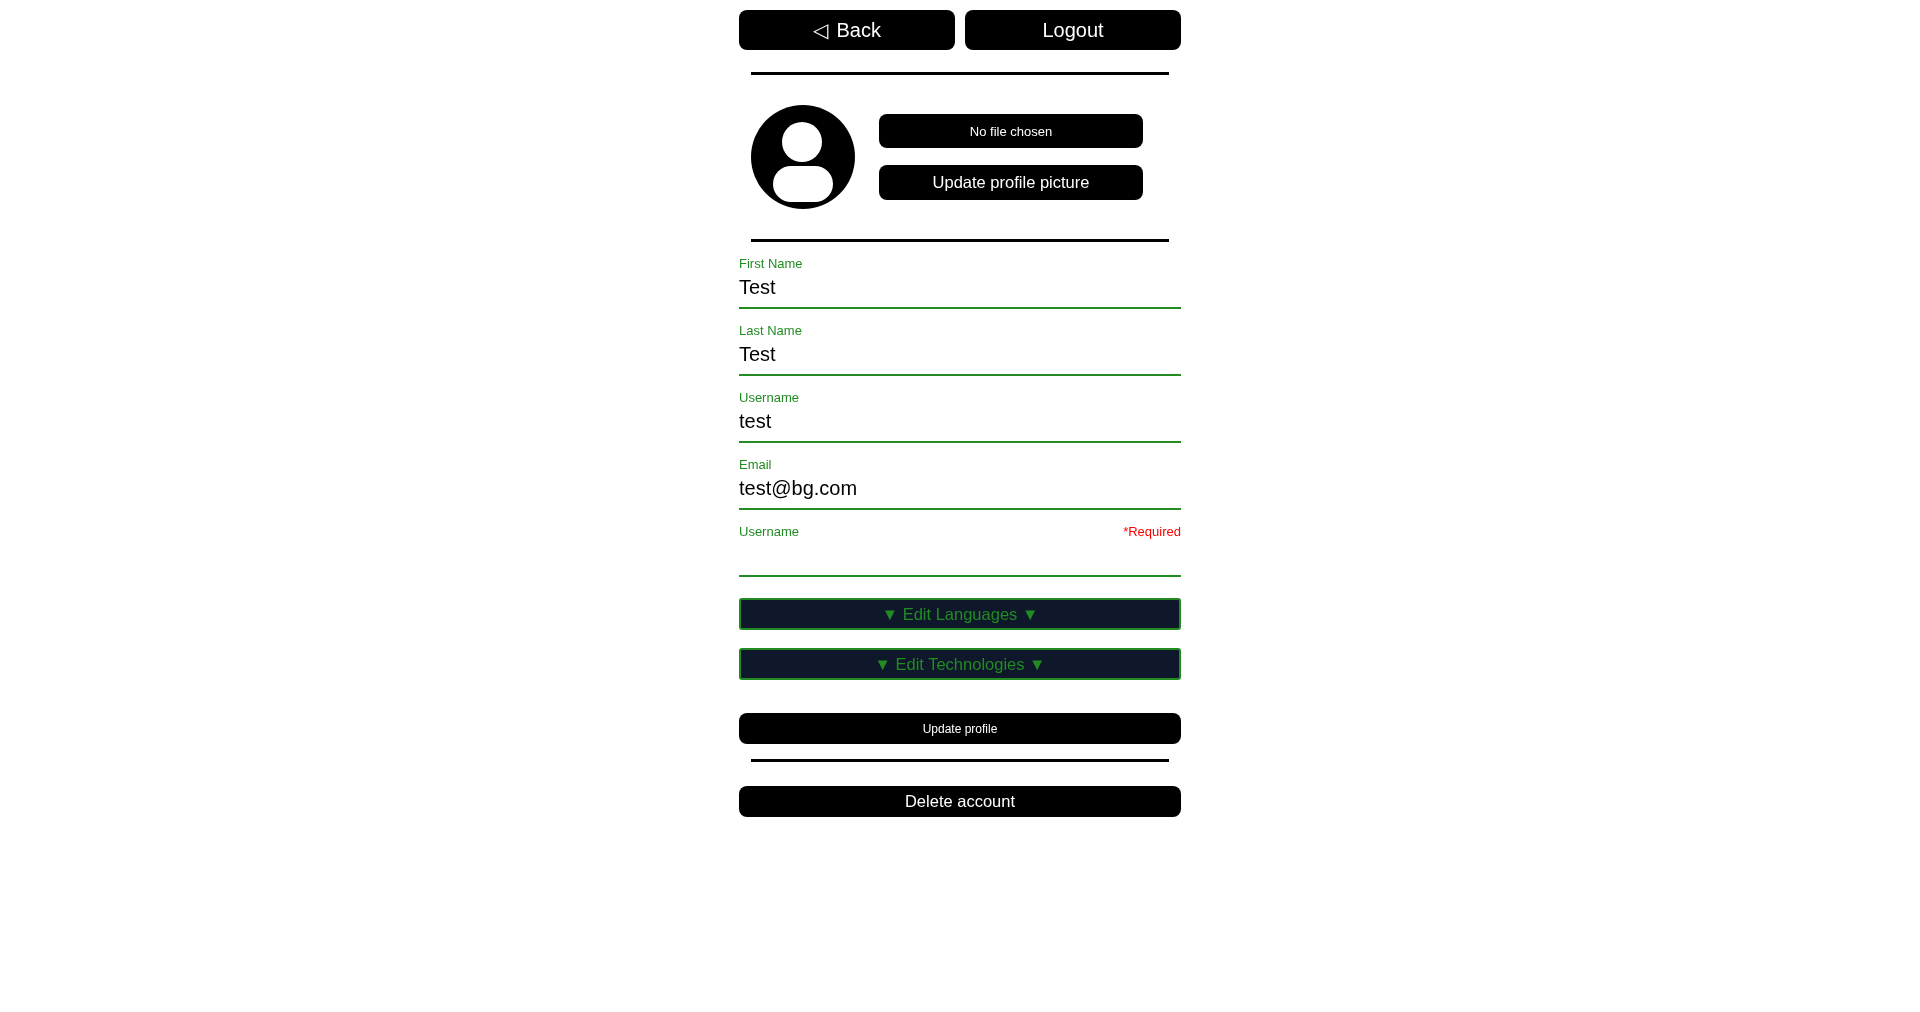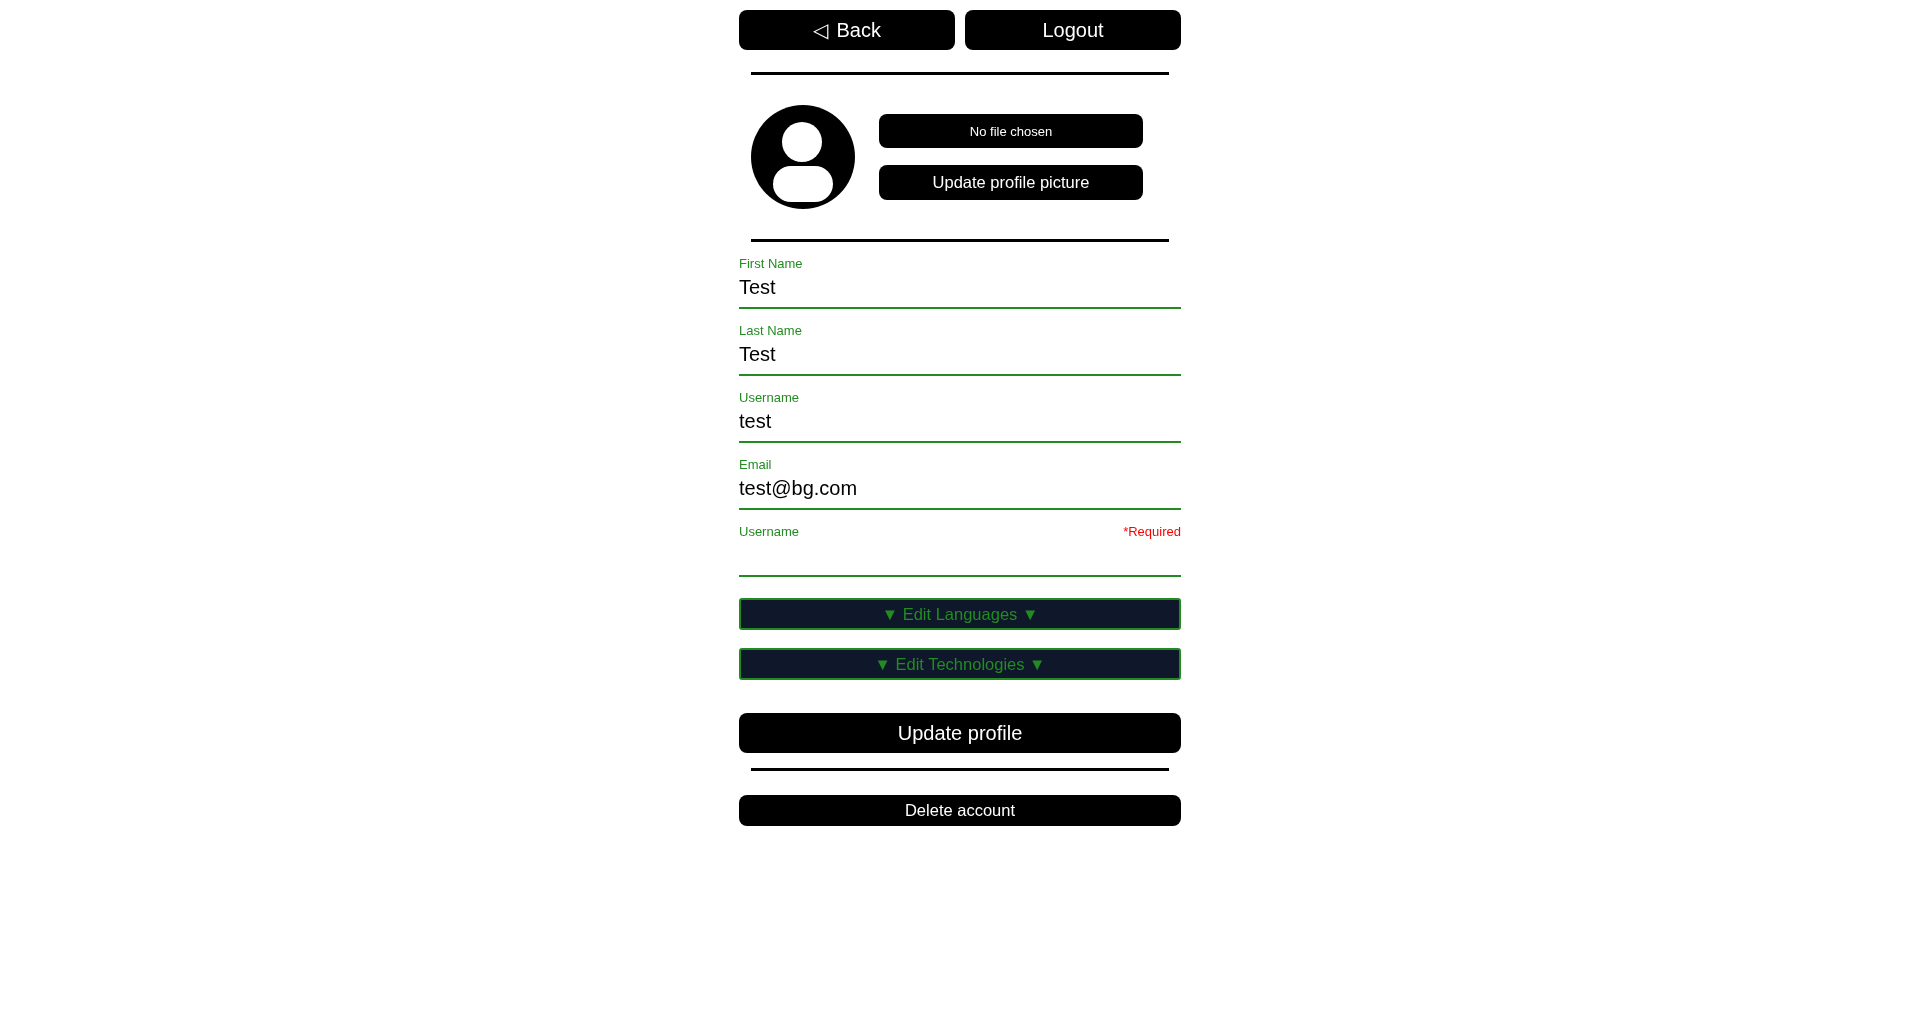--- a/index.html
+++ b/index.html
@@ -117,23 +117,23 @@
     font-family: "Liberation Sans", sans-serif;
     font-size: 16.5px;
     cursor: pointer;
   }
   .btn-edit-langs { margin-top: 21px; }
   .btn-edit-techs { margin-top: 18px; }
 
   
   .btn-update-profile {
     width: 100%;
-    height: 40px;
+    height: 31px;
     margin-top: 33px;
-    font-size: 20px;
+    font-size: 12px;
   }
   .btn-delete-account {
     width: 100%;
     height: 31px;
     margin-top: 24px;
     font-size: 16.5px;
   }
 </style>
 </head>
 <body>

